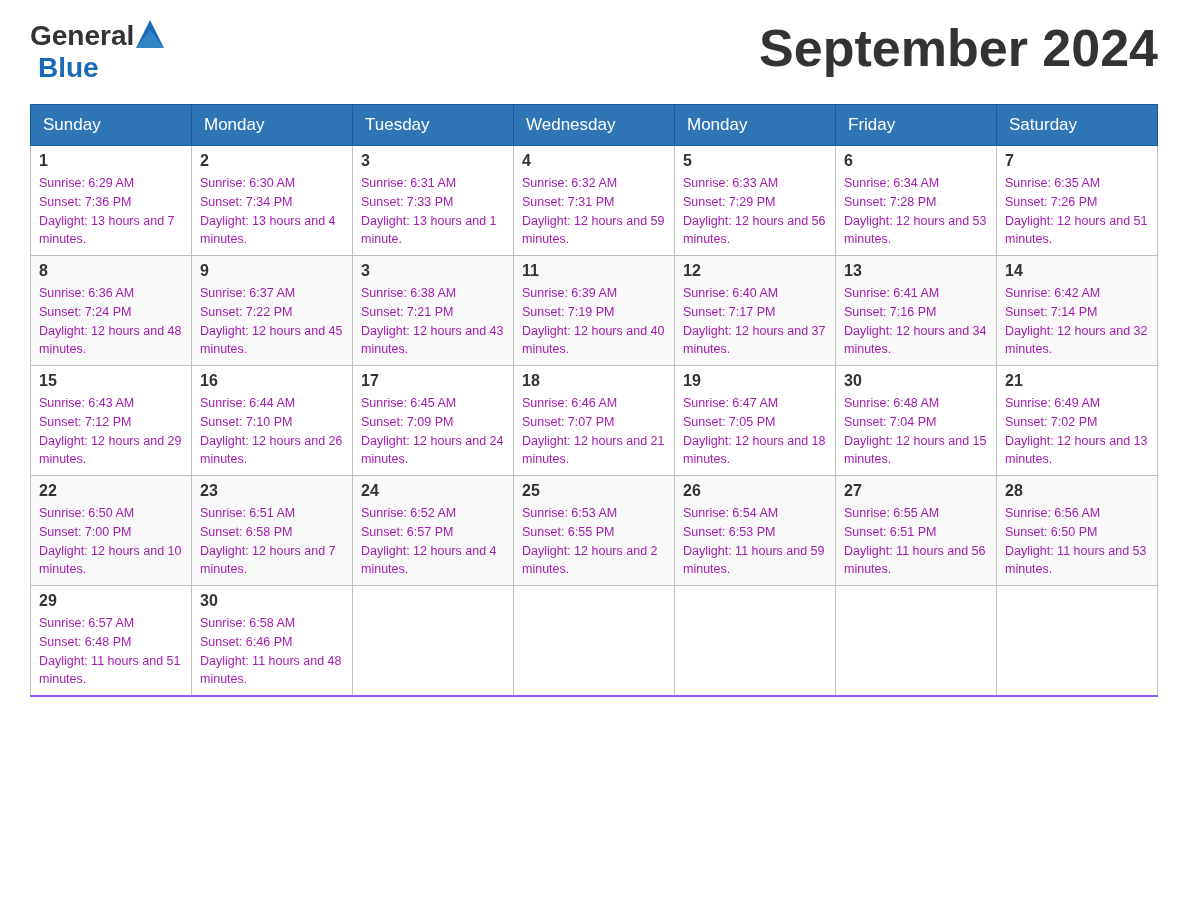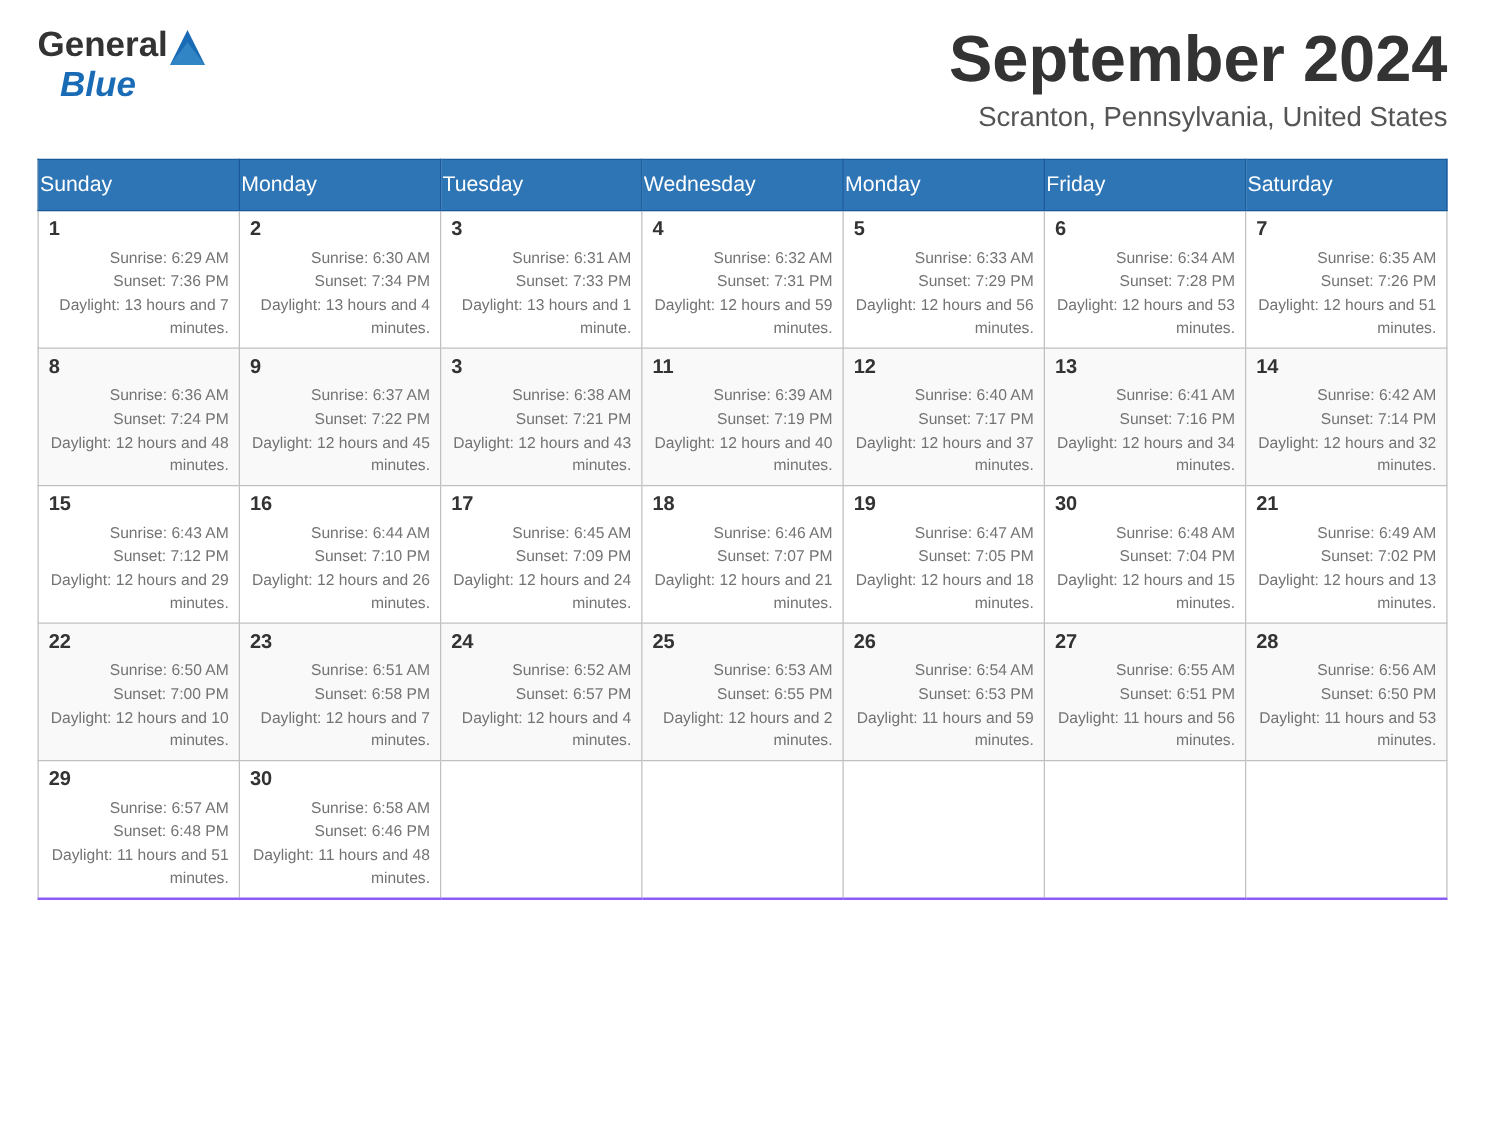--- a/index.html
+++ b/index.html
@@ -29,25 +29,24 @@
       font-size: 28px;
       font-weight: bold;
       color: #1a6bb5;
     }
     .logo-wrapper {
       display: flex;
       flex-direction: column;
     }
     .logo-line1 {
       display: flex;
-      align-items: flex-end;
+      align-items: flex-start;
     }
     .logo-line2 {
-      margin-left: 18px;
-      font-style: italic;
+      margin-left: 8px;
     }
     .title-block {
       text-align: right;
     }
     .month-title {
       font-size: 52px;
       font-weight: bold;
       color: #333;
       line-height: 1.1;
       margin-left: 24px;
@@ -60,21 +59,21 @@
     .calendar {
       width: 100%;
       border-collapse: collapse;
       border: 1px solid #b0b0b0;
     }
     .calendar th {
       background-color: #2e75b6;
       color: white;
       font-size: 17px;
       font-weight: normal;
-      padding: 10px 1px;
+      padding: 10px 12px;
       text-align: left;
       border: 1px solid #1a5a9a;
     }
     .calendar td {
       vertical-align: top;
       padding: 6px 8px;
       border: 1px solid #c0c0c0;
       font-size: 13px;
       color: #333;
       width: 14.28%;
@@ -82,22 +81,21 @@
     }
     .day-number {
       font-size: 16px;
       font-weight: bold;
       color: #333;
       margin-bottom: 4px;
     }
     .day-info {
       font-size: 12.5px;
       line-height: 1.5;
-      color: #737373;
-      text-align: right;
+      color: #a21caf;
     }
     .calendar tr:last-child td {
       border-bottom: 2px solid #8b5cf6;
     }
     .empty-cell {
       background: #fff;
     }
     
     .calendar tbody tr:nth-child(even) td {
       background-color: #f9f9f9;
@@ -121,21 +119,20 @@
           </svg>
         </span>
       </div>
       <div class="logo-line2">
         <span class="logo-text-blue">Blue</span>
       </div>
     </div>
   </div>
   <div class="title-block">
     <div class="month-title">September 2024</div>
-    <div class="location-title">Scranton, Pennsylvania, United States</div>
   </div>
 </div>
 
 <table class="calendar">
   <thead>
     <tr>
     <th>Sunday</th>
         <th>Monday</th>
         <th>Tuesday</th>
         <th>Wednesday</th>

